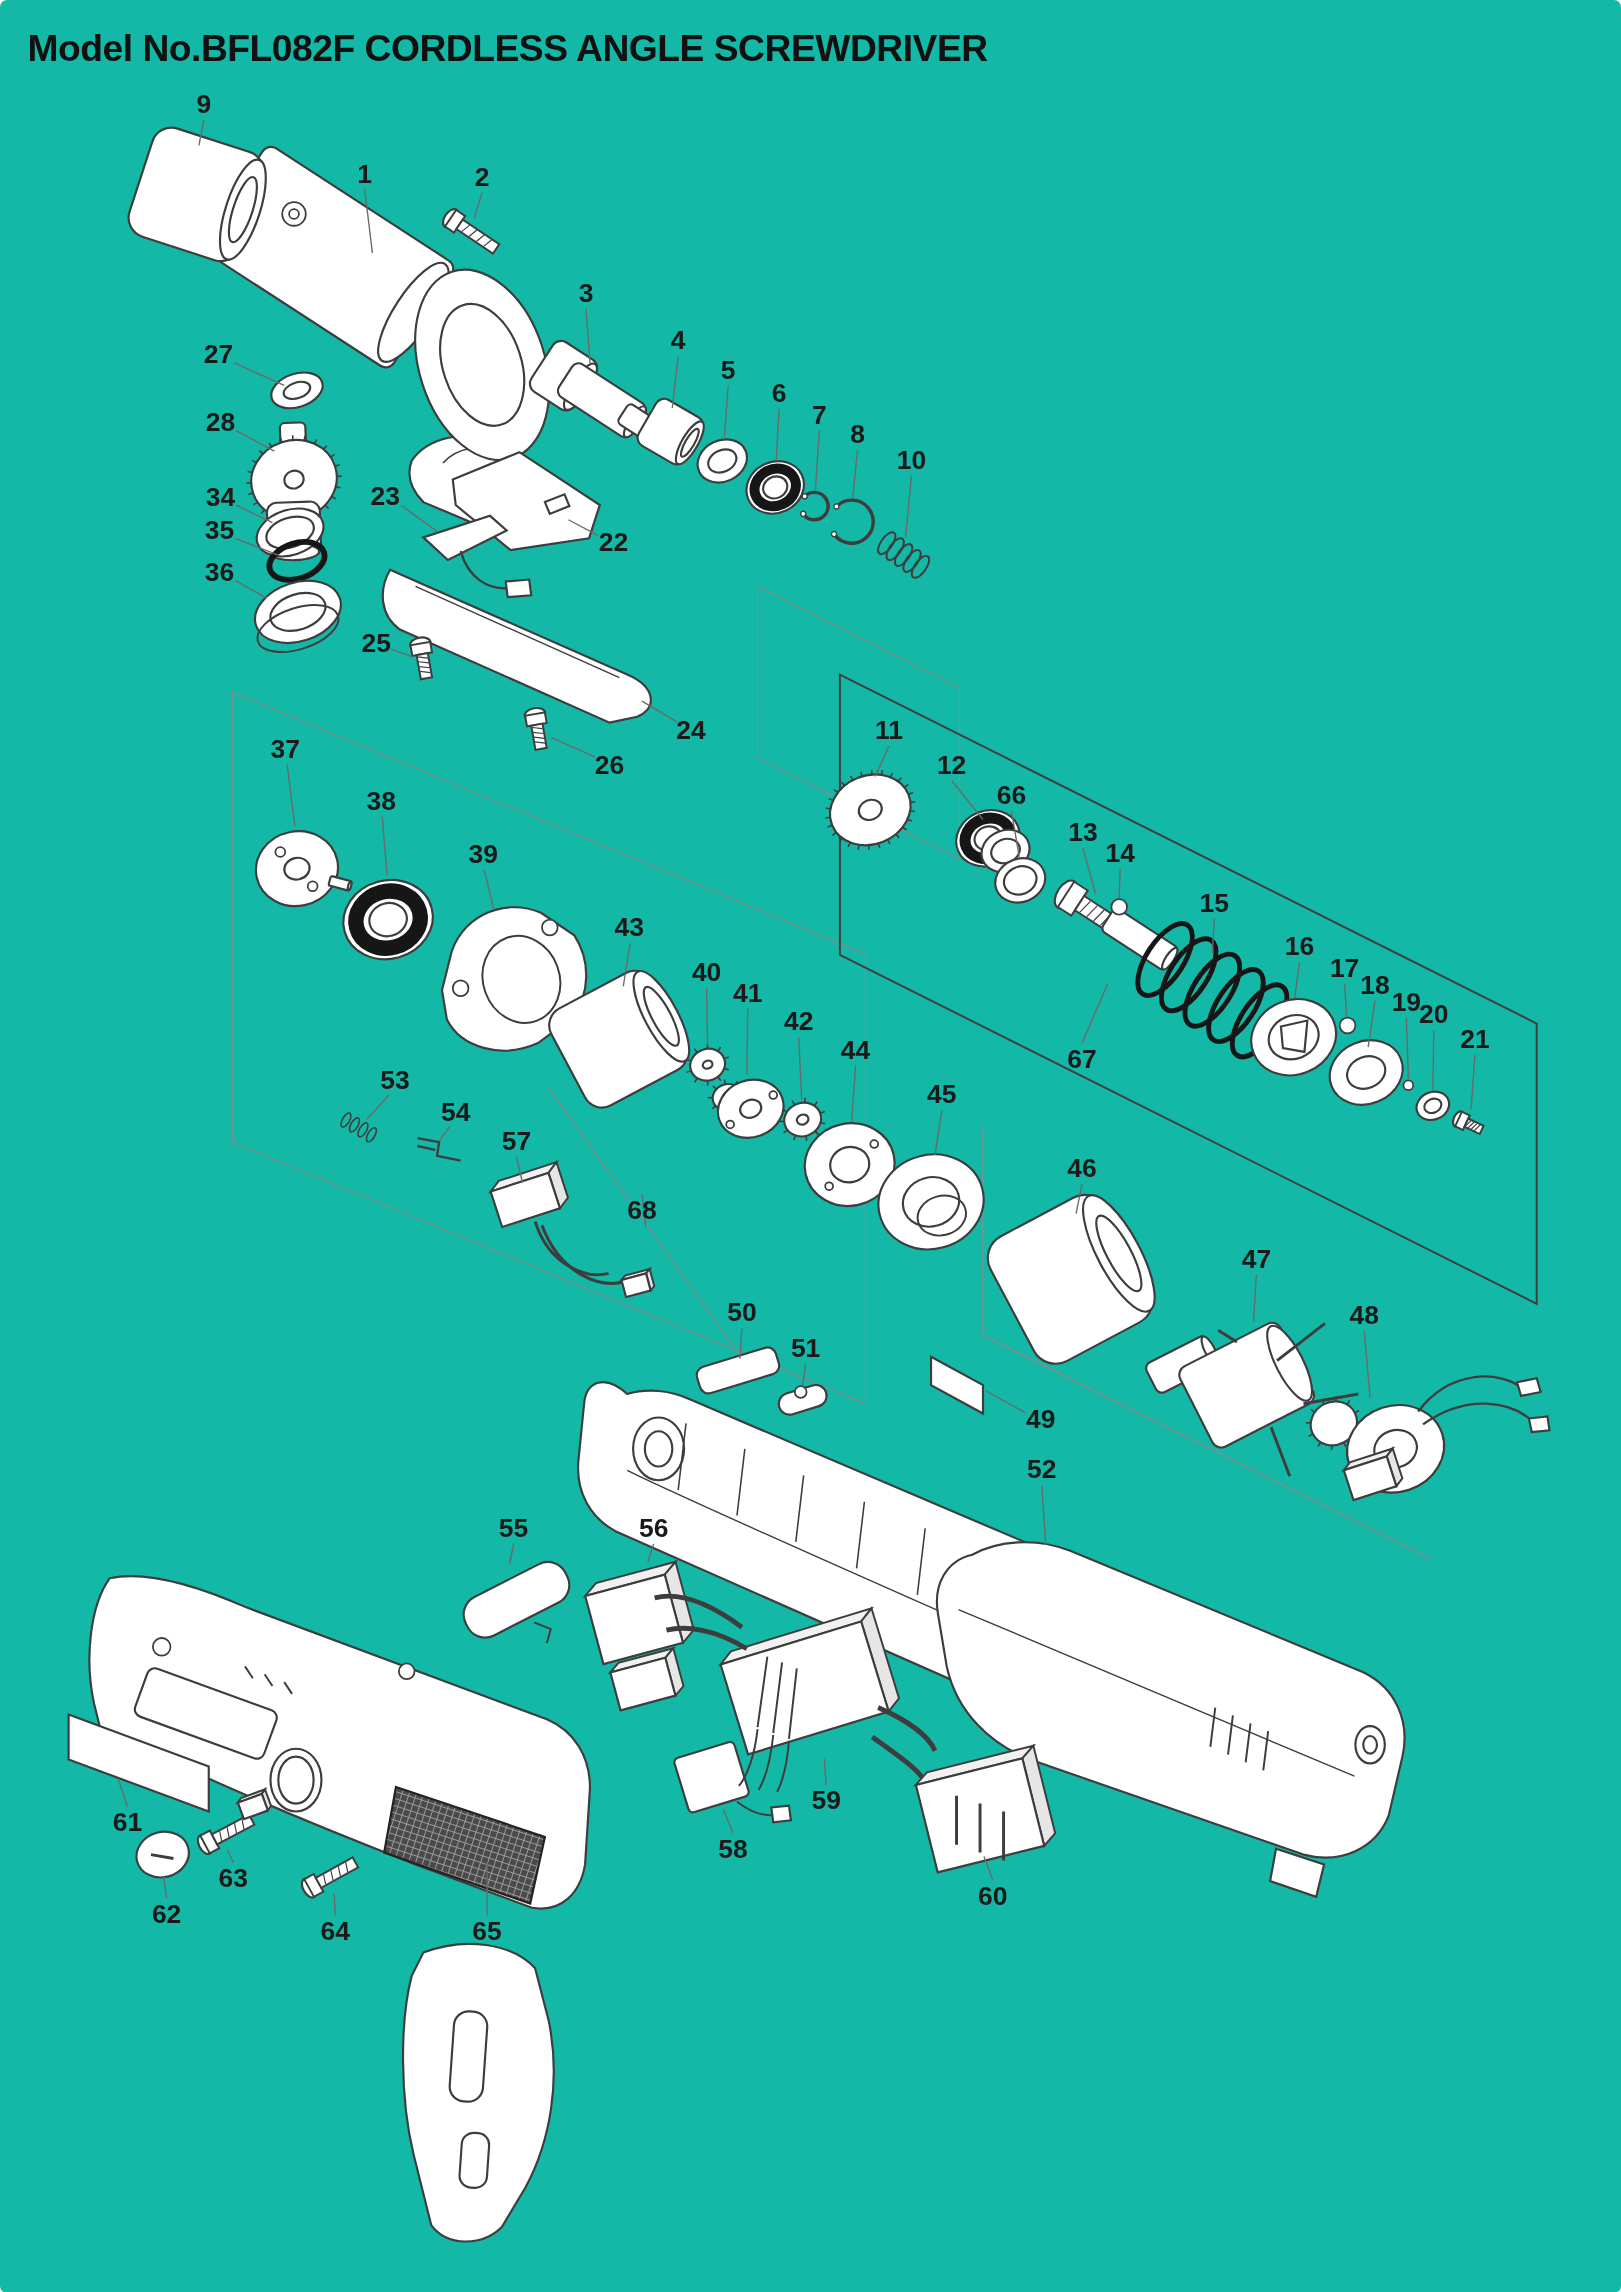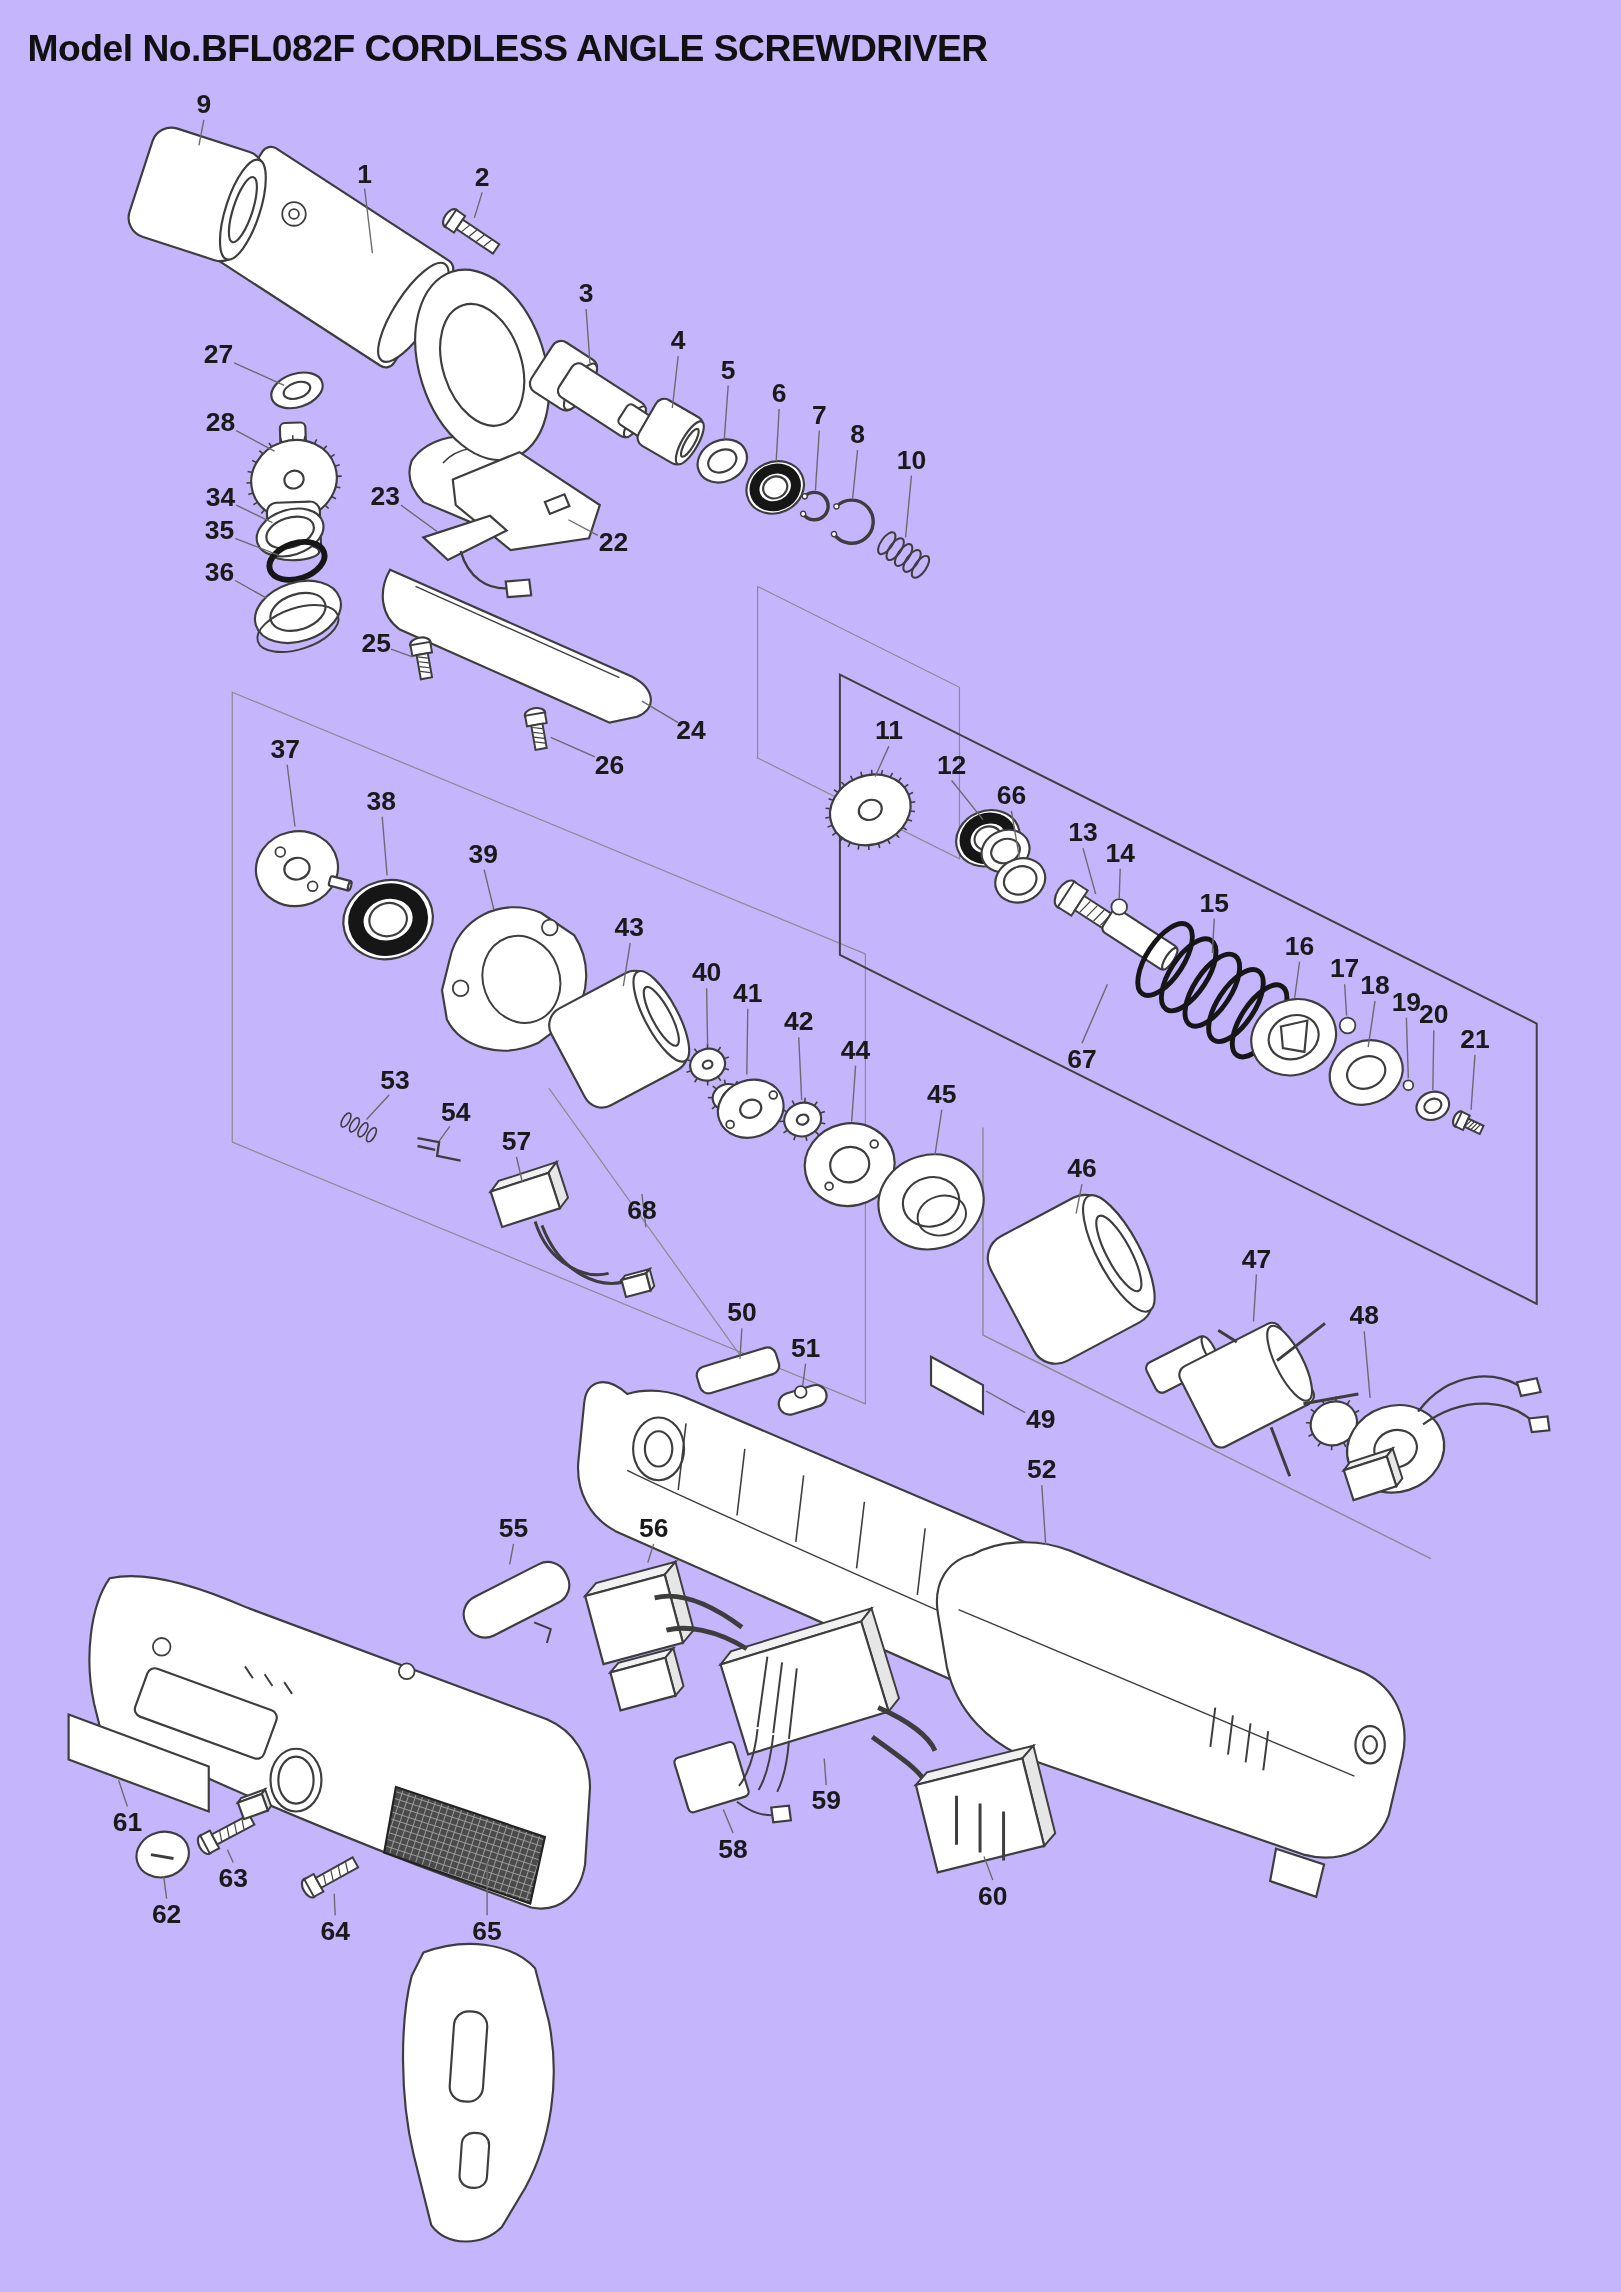--- a/index.html
+++ b/index.html
@@ -1,16 +1,16 @@
 <!DOCTYPE html>
 <html><head>
 <meta charset="utf-8">
 <style>
   html,body{margin:0;padding:0;background:#fff;}
-  .stage{position:relative;width:1621px;height:2293px;background:#c4b5fd;overflow:hidden;}
+  .stage{position:relative;width:1621px;height:2293px;background:#14b8a6;overflow:hidden;border-radius:7px;}
   svg{position:absolute;left:0;top:0;}
   .title{font:600 38px "Liberation Sans", sans-serif;fill:#111;letter-spacing:-0.5px;}
   .callout{font:600 27px "Liberation Sans", sans-serif;fill:#1a1a1a;text-anchor:middle;}
   .leader{stroke:#6a6a6a;stroke-width:1.4;fill:none;}
 </style>
 </head>
 <body>
 
 <div class="stage">
   <svg id="diagram" width="1621" height="2293" viewBox="0 0 1654 2339">

